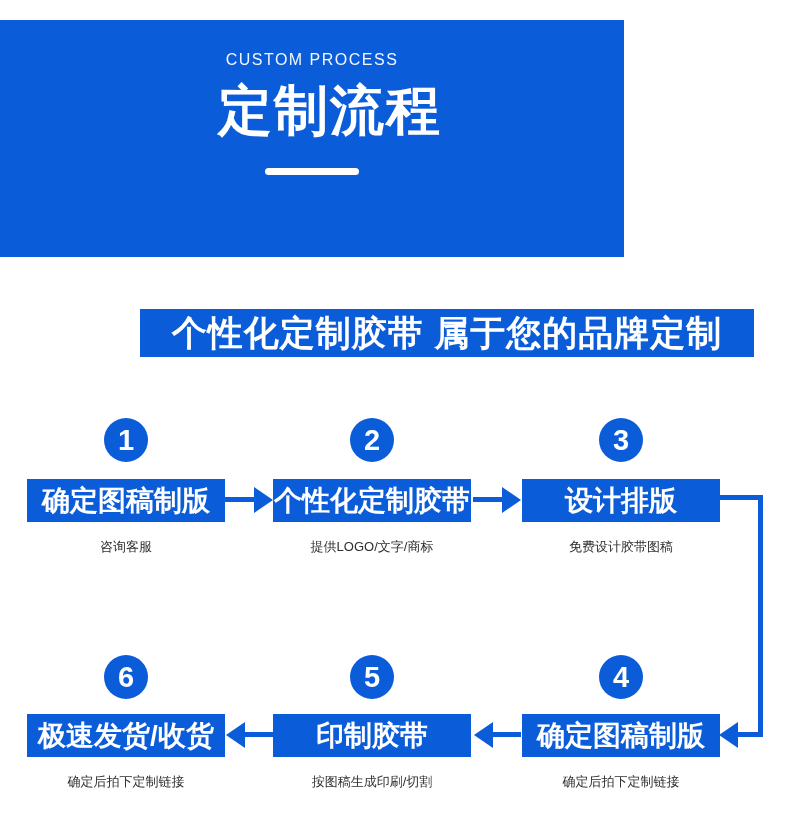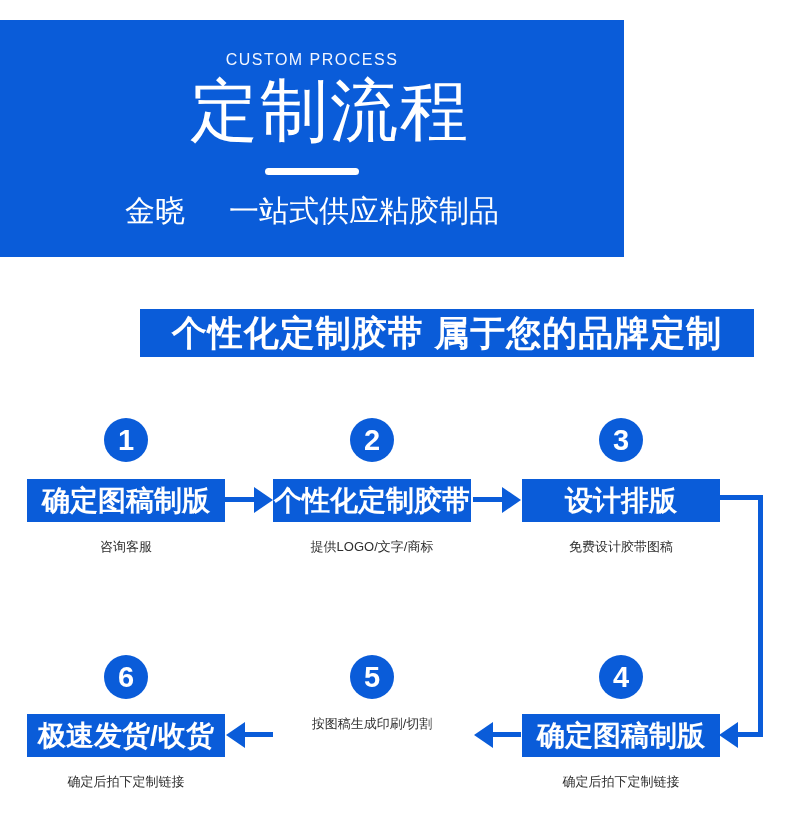--- a/index.html
+++ b/index.html
@@ -7,21 +7,21 @@
     --text-dark:#2e2e2e;
   }
   *{margin:0;padding:0;box-sizing:border-box;}
   html,body{background:#ffffff;}
   body{font-family:"Liberation Sans","DejaVu Sans",sans-serif;}
   .page{position:relative;width:790px;height:834px;background:#ffffff;overflow:hidden;}
 
   
   .hero{position:absolute;left:0;top:20px;width:624px;height:237px;background:var(--blue);color:#ffffff;text-align:center;}
   .eyebrow{position:absolute;top:31px;left:0;width:100%;font-size:16px;letter-spacing:1.5px;font-weight:400;color:#f2f6ff;}
-  .hero-title{position:absolute;top:61px;left:0;width:100%;font-size:68px;line-height:58px;font-weight:400;letter-spacing:2px;padding-left:36px;}
+  .hero-title{position:absolute;top:61px;left:0;width:100%;font-size:54px;line-height:58px;font-weight:700;letter-spacing:2px;padding-left:36px;}
   .divider{position:absolute;top:148px;left:50%;transform:translateX(-50%);width:94px;height:7px;border-radius:4px;background:#ffffff;}
   .subtitle{position:absolute;top:171px;left:0;width:100%;display:flex;justify-content:center;gap:44px;font-size:30px;font-weight:400;}
 
   
   .banner{position:absolute;left:140px;top:309px;width:614px;height:48px;background:var(--blue);color:#ffffff;display:flex;align-items:center;justify-content:center;font-size:35px;font-weight:700;letter-spacing:1px;}
 
   
   .step{position:absolute;width:198px;text-align:center;}
   .step-num{width:44px;height:44px;margin:0 auto;border-radius:50%;background:var(--blue);color:#ffffff;font-size:29px;font-weight:700;line-height:44px;}
   .step-box{margin-top:17px;height:43px;background:var(--blue);color:#ffffff;font-size:28px;font-weight:700;line-height:43px;white-space:nowrap;}
@@ -56,24 +56,20 @@
 </style>
 </head>
 <body>
 
 <div class="page">
 
   <header class="hero">
     <div class="eyebrow">CUSTOM PROCESS</div>
     <h1 class="hero-title">定制流程</h1>
     <div class="divider"></div>
-    <div class="subtitle">
-      <span>金晓</span>
-      <span>一站式供应粘胶制品</span>
-    </div>
   </header>
 
   <div class="banner">
     <span>个性化定制胶带 属于您的品牌定制</span>
   </div>
 
   <div class="step s1">
     <div class="step-num">1</div>
     <div class="step-box">确定图稿制版</div>
     <div class="step-desc">咨询客服</div>
@@ -92,20 +88,21 @@
   </div>
 
   <div class="step r2 s4">
     <div class="step-num">4</div>
     <div class="step-box">确定图稿制版</div>
     <div class="step-desc">确定后拍下定制链接</div>
   </div>
 
   <div class="step r2 s5">
     <div class="step-num">5</div>
+    <div class="step-box">印制胶带</div>
     <div class="step-desc">按图稿生成印刷/切割</div>
   </div>
 
   <div class="step r2 s6">
     <div class="step-num">6</div>
     <div class="step-box">极速发货/收货</div>
     <div class="step-desc">确定后拍下定制链接</div>
   </div>
 
   <div class="arrow right a12">

